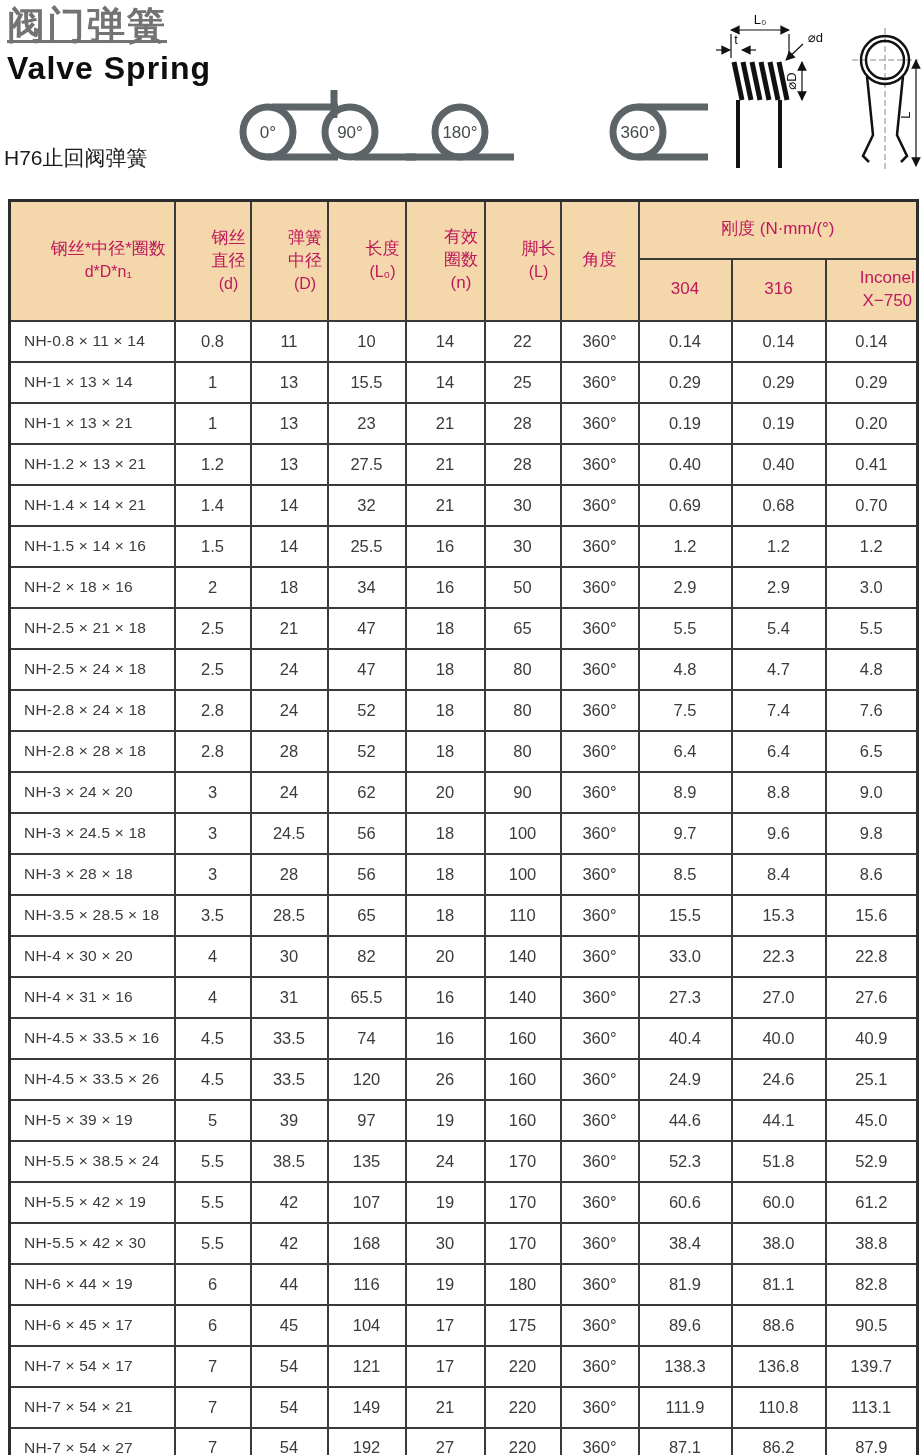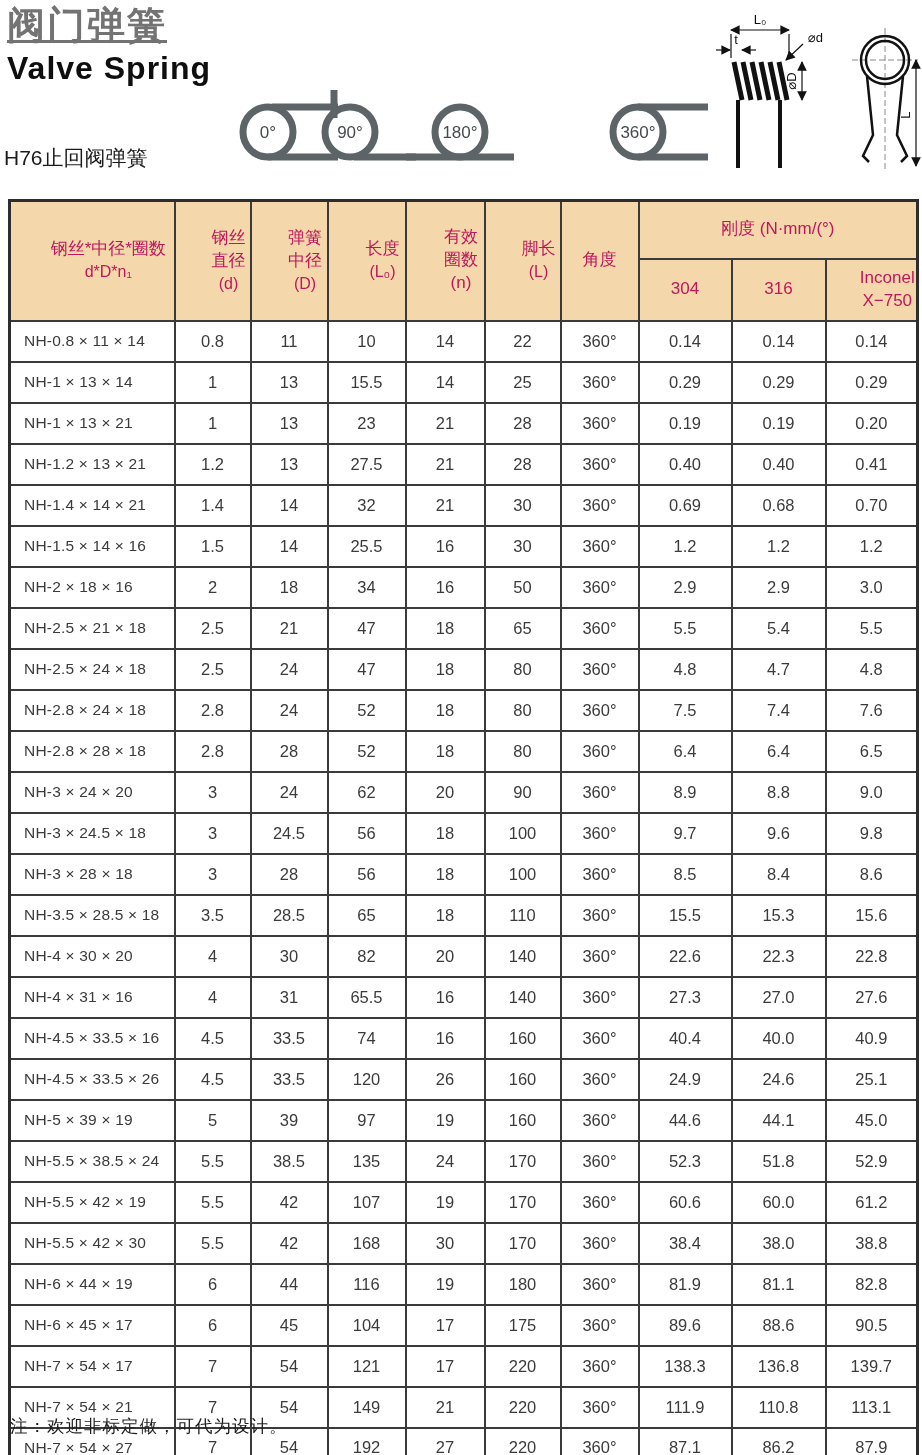--- a/index.html
+++ b/index.html
@@ -374,21 +374,21 @@
           <td>15.6</td>
         </tr>
         <tr>
           <td class="model">NH-4 × 30 × 20</td>
           <td>4</td>
           <td>30</td>
           <td>82</td>
           <td>20</td>
           <td>140</td>
           <td>360°</td>
-          <td>22.6</td>
+          <td>33.0</td>
           <td>22.3</td>
           <td>22.8</td>
         </tr>
         <tr>
           <td class="model">NH-4 × 31 × 16</td>
           <td>4</td>
           <td>31</td>
           <td>65.5</td>
           <td>16</td>
           <td>140</td>
@@ -525,15 +525,14 @@
           <td>27</td>
           <td>220</td>
           <td>360°</td>
           <td>87.1</td>
           <td>86.2</td>
           <td>87.9</td>
         </tr>
       </tbody>
   </table>
 
-  <div class="note">注：欢迎非标定做，可代为设计。</div>
 
 </div>
 
 </body></html>

